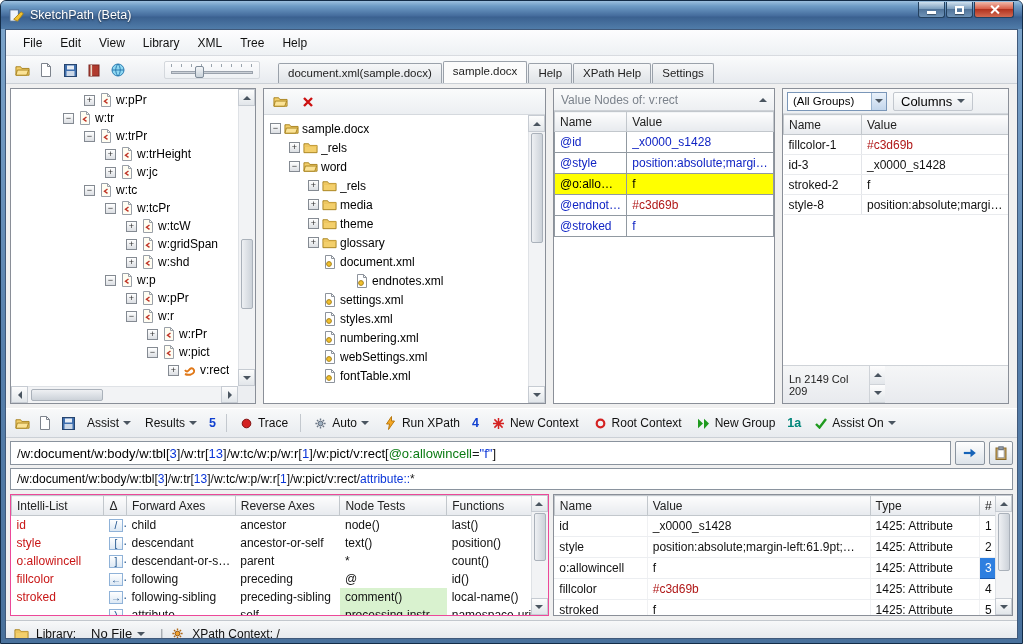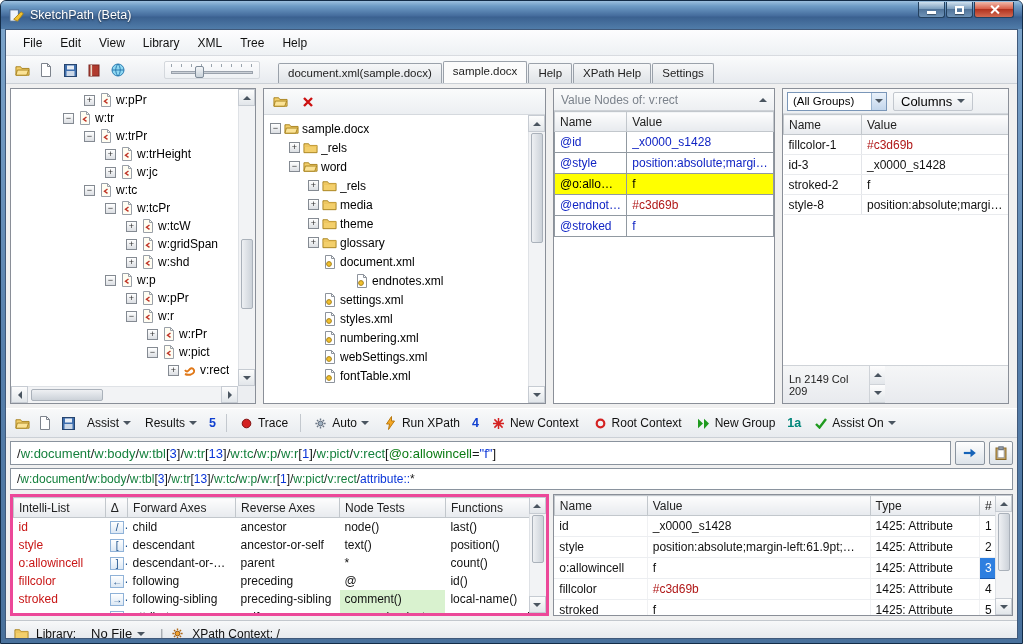--- a/index.html
+++ b/index.html
@@ -126,28 +126,28 @@
   
   .expr-row { height:30px; display:flex; align-items:center; gap:4px; padding:0 4px; background:#f0f0f0; }
   .expr-row.second { height:26px; padding-bottom:4px; }
   .expr-input { flex:1; height:24px; background:#fff; border:1px solid #8a939e; display:flex; align-items:center; padding:0 6px;
     font-size:13px; white-space:nowrap; overflow:hidden; }
   .expr-row.second .expr-input { height:22px; font-size:12px; }
   .sq-btn { width:30px; height:24px; border:1px solid #8a939e; background:linear-gradient(#fefefe,#dde3e9);
     display:flex; align-items:center; justify-content:center; border-radius:2px; }
   .sq-btn.narrow { width:24px; }
   .tk-sep,.tk-br,.tk-eq,.tk-star { color:#1a1a1a; }
-  .tk-el  { color:#15803d; }
+  .tk-el  { color:#000000; }
   .tk-num { color:#0a35d8; }
   .tk-attr{ color:#0a7a12; }
   .tk-str,.tk-axis { color:#0a35d8; }
 
   
   .bottom-row { display:flex; gap:4px; margin:0 4px 4px; height:122px; }
-  .intelli-panel { width:541px; background:#fff; border:3px solid #ec4899; position:relative; overflow:hidden; }
+  .intelli-panel { width:541px; background:#fff; border:1px solid #ec4899; position:relative; overflow:hidden; }
   .results-panel { width:462px; background:#fff; border:1px solid #8a8f98; position:relative; overflow:hidden; }
   .intelli-table { width:522px; font-size:11.5px; }
   .results-table { width:443px; font-size:11.5px; }
   .intelli-table th,.results-table th { height:18px; padding:1px 5px; border:none; border-right:1px solid #c9cdd2; border-bottom:1px solid #b4b9bf; }
   .intelli-table td { height:16px; padding:1px 5px; color:#111; }
   .results-table td { height:21px; padding:1px 5px; color:#111; border-bottom:1px solid #eceef1; border-right:1px solid #f0f1f3; }
   td.red-col { color:#c81616; }
   td.green { background:#d9f2cf; }
   td.red { color:#b01818; }
   .delta-cell { text-align:center; padding:1px 2px; }

